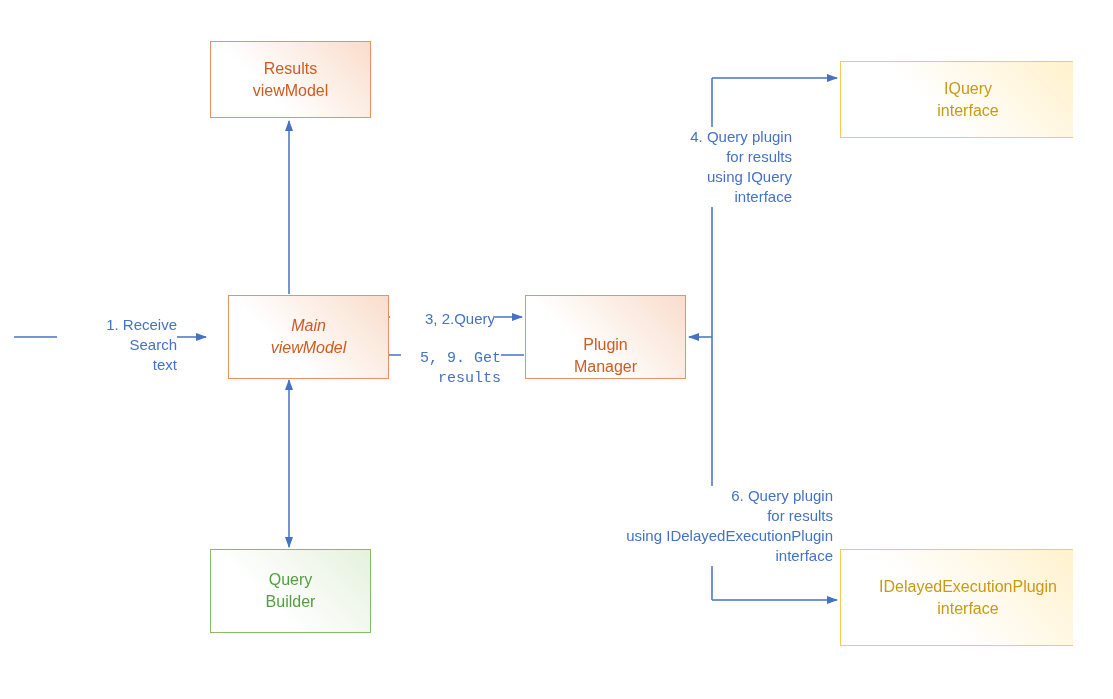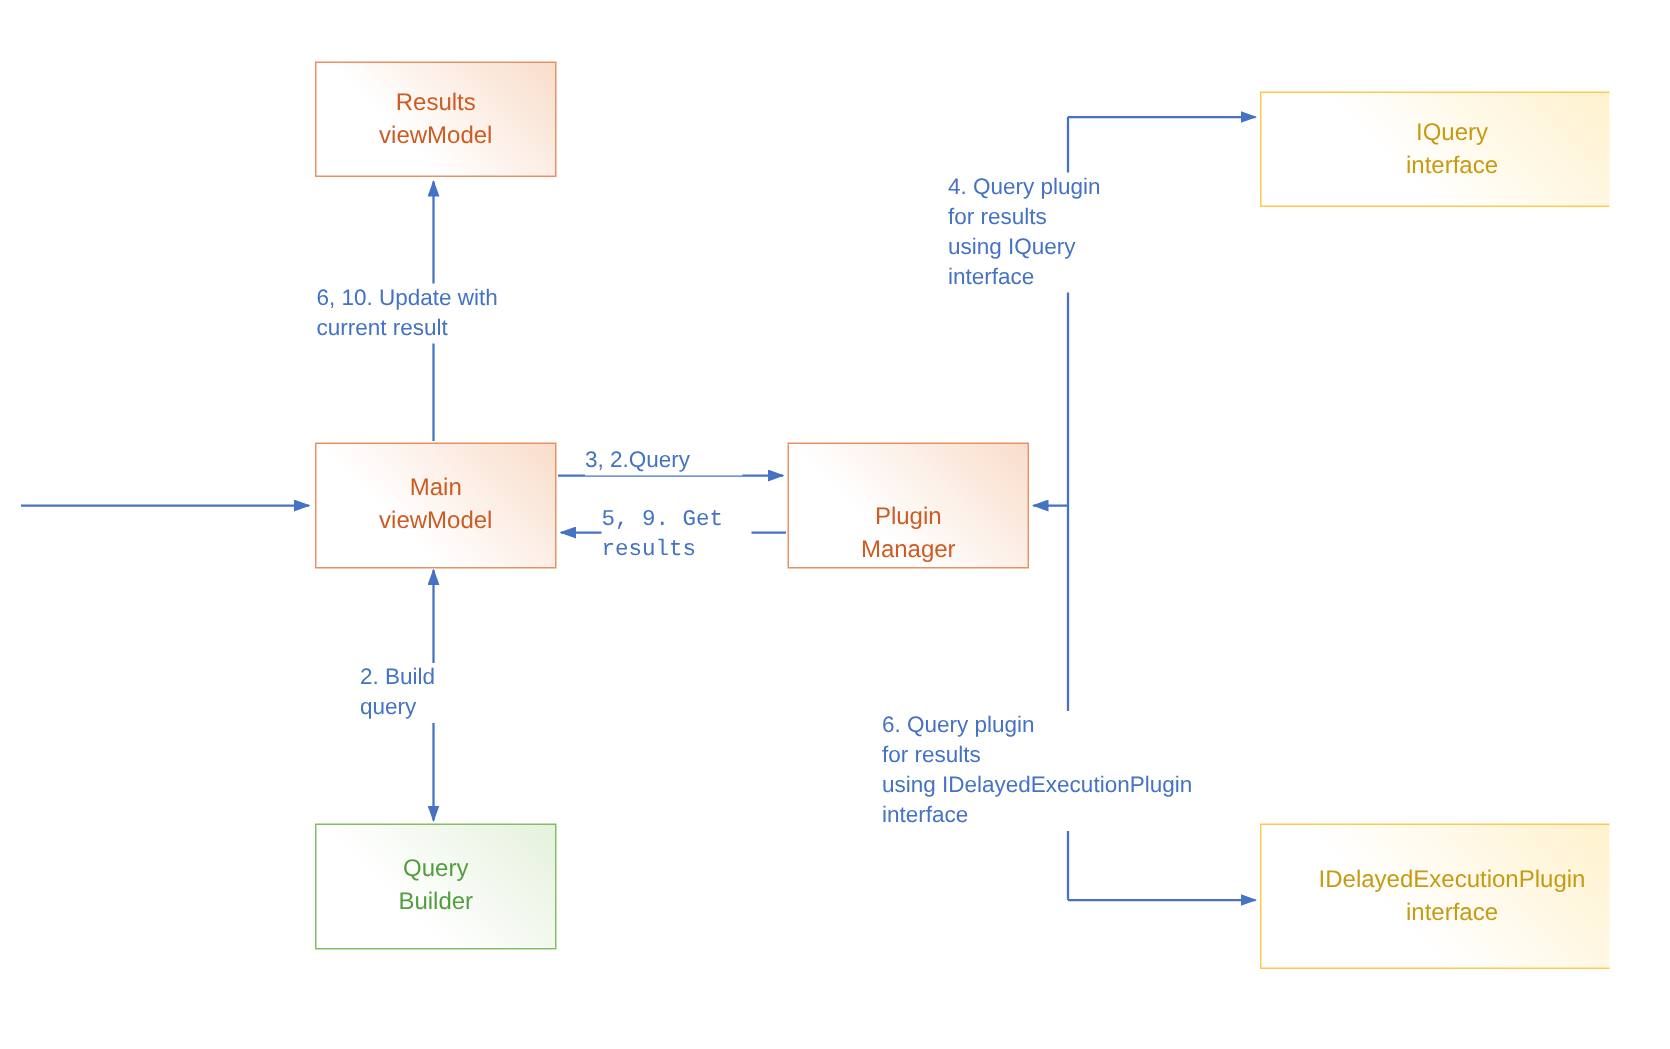--- a/index.html
+++ b/index.html
@@ -49,23 +49,24 @@
   .node.green {
     border: 1px solid #86BD63;
     background: linear-gradient(225deg, #e5f1dd 0%, #ffffff 65%);
     color: #529E3F;
   }
   .edge-label {
     position: absolute;
     color: #4472C4;
     font-size: 15px;
     line-height: 20px;
-    text-align: left;
+    text-align: right;
     white-space: pre-line;
     background: #ffffff;
+    margin-top: 12px;
   }
 </style>
 </head>
 <body>
 
 <div class="canvas">
 
   <svg class="connector-layer" viewBox="0 0 1113 699" xmlns="http://www.w3.org/2000/svg">
     <defs>
       <marker id="arr" markerUnits="userSpaceOnUse" markerWidth="11" markerHeight="8" refX="10" refY="4" orient="auto-start-reverse">
@@ -104,51 +105,50 @@
   <div class="node orange" style="left:210px; top:41px; width:161px; height:77px;">
     <span class="node-label">Results
 viewModel</span>
   </div>
 
   <div class="node gold" style="left:840px; top:41px; width:256px; height:77px;margin-top:20px;">
     <span class="node-label">IQuery
 interface</span>
   </div>
 
-  <div class="node orange" style="left:210px; top:295px; width:161px; height:84px;">
+  <div class="node orange" style="left:228px; top:295px; width:161px; height:84px;font-style:italic;">
     <span class="node-label">Main
 viewModel</span>
   </div>
 
   <div class="node orange" style="left:525px; top:295px; width:161px; height:84px;align-items:flex-end;">
     <span class="node-label">Plugin
 Manager</span>
   </div>
 
   <div class="node green" style="left:210px; top:549px; width:161px; height:84px;">
     <span class="node-label">Query
 Builder</span>
   </div>
 
   <div class="node gold" style="left:840px; top:549px; width:256px; height:97px;">
     <span class="node-label">IDelayedExecutionPlugin
 interface</span>
   </div>
 
+  <div class="edge-label" style="left:57px; top:303px; width:120px;">1. Receive
+Search
+text</div>
 
-  <div class="edge-label" style="left:211px; top:189px; width:160px;">6, 10. Update with
-current result</div>
 
   <div class="edge-label" style="left:390px; top:297px; width:105px;">3, 2.Query</div>
 
   <div class="edge-label" style="left:401px; top:337px; width:100px;font-family:Liberation Mono, monospace;">5, 9. Get
 results</div>
 
-  <div class="edge-label" style="left:240px; top:442px; width:100px;">2. Build
-query</div>
 
   <div class="edge-label" style="left:632px; top:115px; width:160px;">4. Query plugin
 for results
 using IQuery
 interface</div>
 
   <div class="edge-label" style="left:588px; top:474px; width:245px;">6. Query plugin
 for results
 using IDelayedExecutionPlugin
 interface</div>

